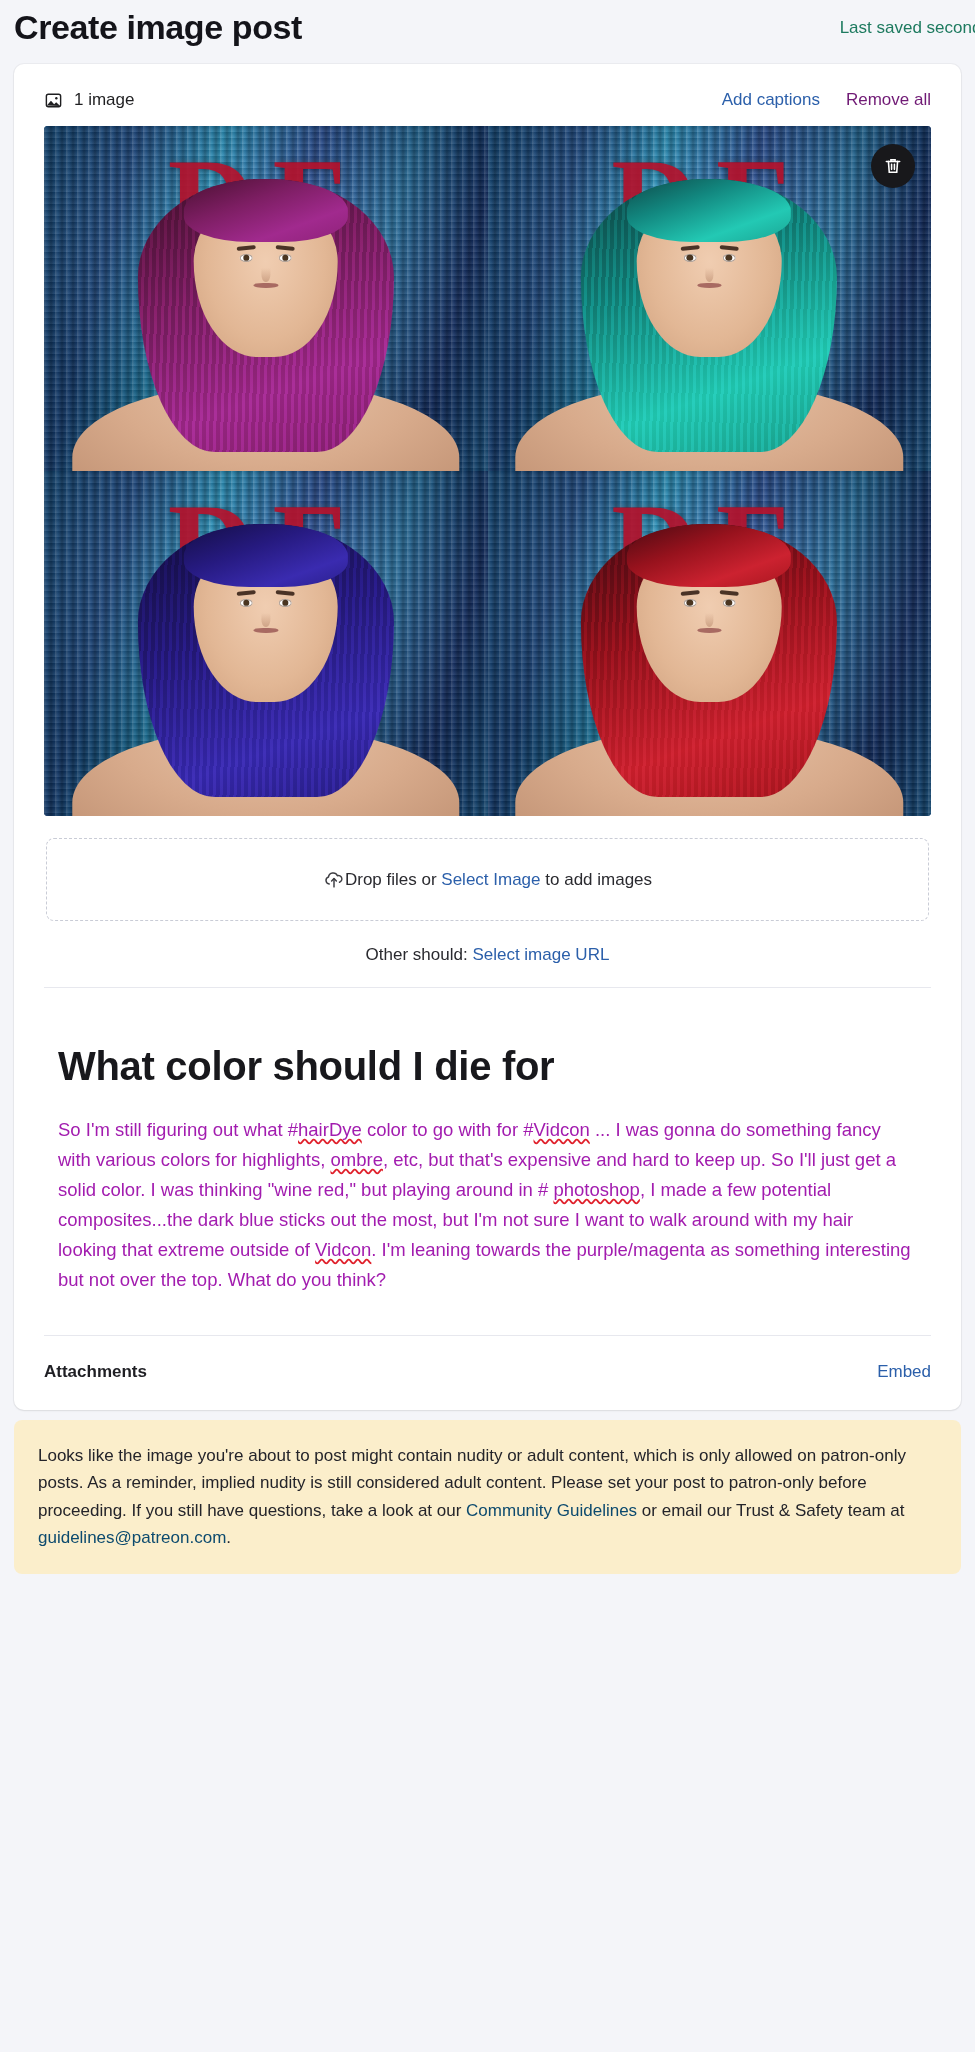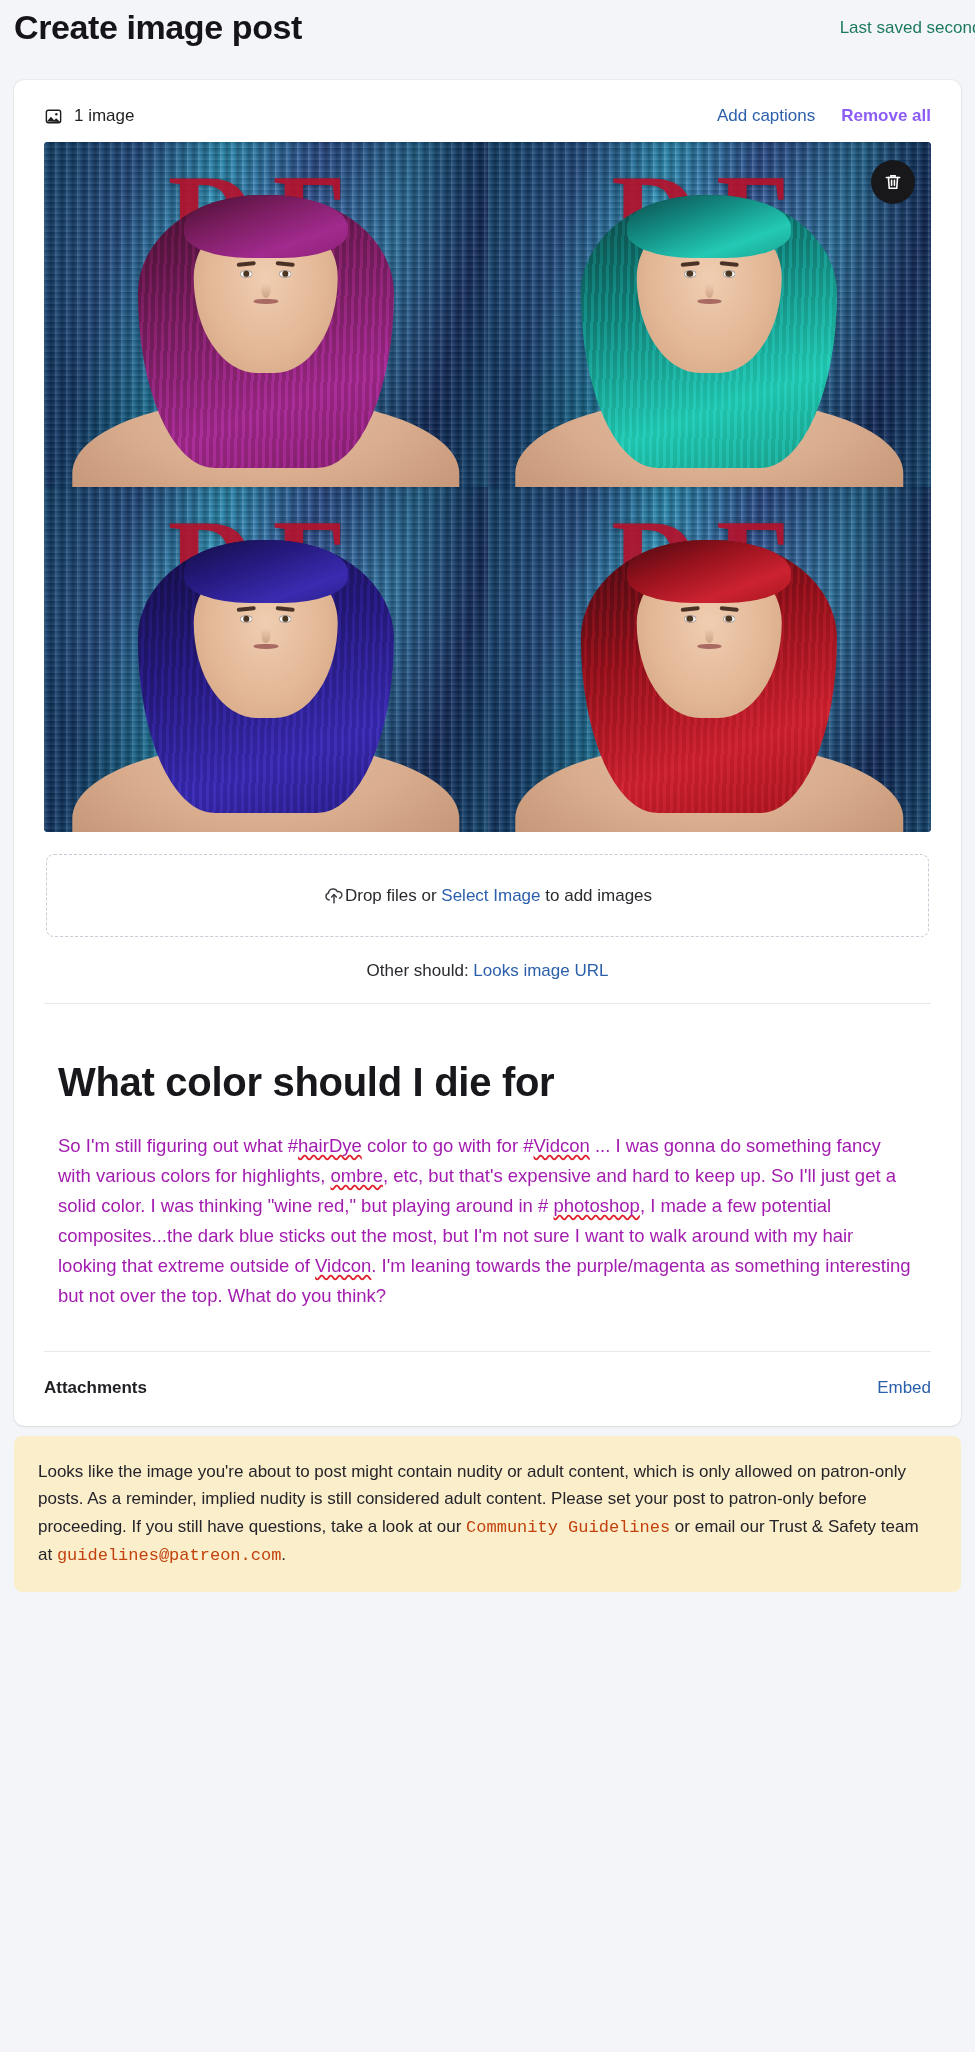--- a/index.html
+++ b/index.html
@@ -9,21 +9,21 @@
     min-height: 2052px;
     background: #f4f5f9;
     font-family: "Liberation Sans", "DejaVu Sans", sans-serif;
     color: #1f1f21;
     -webkit-font-smoothing: antialiased;
   }
 
   
   .page-header {
     position: relative;
-    height: 80px;
+    height: 64px;
     padding: 0 18px;
     text-align: center;
   }
   .page-title {
     position: absolute;
     left: 14px;
     top: 8px;
     font-size: 34px;
     font-weight: 700;
     letter-spacing: -0.4px;
@@ -62,21 +62,21 @@
     align-items: flex-end;
     gap: 11px;
     font-size: 17px;
     color: #1f1f21;
   }
   .icon-image { width: 19px; height: 19px; display:block; }
   .media-actions { display:flex; align-items:center; gap: 26px; margin-left: 10px; }
   .link-blue {
     font-size: 17px; color:#2b5faa; cursor:pointer; text-decoration:none;
   }
-  .link-red { font-size: 17px; color:#8b5cf6; cursor:pointer; text-decoration:none;font-weight:bold; }
+  .link-red { font-size: 17px; color:#701a75; cursor:pointer; text-decoration:none; }
 
   
   .photo {
     position: relative;
     width: 100%;
     height: 690px;
     border-radius: 4px;
     overflow: hidden;
     background: #0b2a56;
   }
@@ -229,21 +229,21 @@
   
   .notice{
     margin: 10px 14px 0 14px;
     background:#fbeecb;
     border-radius: 8px;
     padding: 22px 24px;
     font-size: 17px;
     line-height: 1.62;
     color:#24242a;
   }
-  .notice a{color:#c2410c;text-decoration:none;cursor:pointer;font-family:Liberation Mono, monospace;}
+  .notice a{color:#0c4a6e;text-decoration:none;cursor:pointer;}
 </style>
 </head>
 <body>
 
 <div class="page-header">
   <div class="page-title">Create image post</div>
   <div class="last-saved">Last saved seconds ago</div>
 </div>
 
 <div class="card">
@@ -381,21 +381,21 @@
         <svg viewBox="0 0 24 24" fill="none" stroke="#3d3d42" stroke-width="1.6" stroke-linecap="round" stroke-linejoin="round">
           <path d="M6.8 16.3A3.9 3.9 0 016 8.7a5.1 5.1 0 019.7-1.4A3.7 3.7 0 0118 14.4"></path>
           <path d="M12 19.5V10.6"></path>
           <path d="M9.4 13.1L12 10.4l2.6 2.7"></path>
         </svg>
       </span>
       <span><span>Drop files or </span><span class="link-blue">Select Image</span><span> to add images</span></span>
     </div>
 
     <div class="other-options">
-      <span>Other should: </span><span class="link-blue">Looks image URL</span>
+      <span>Other should: </span><span class="link-blue">Select image URL</span>
     </div>
 
     <div class="divider"></div>
   </div>
 
   <div class="post-body">
     <h2 class="post-title">What color should I die for</h2>
     <p class="post-text"><span>So I'm still figuring out what #</span><span class="sp">hairDye</span><span> color to go with for #</span><span class="sp">Vidcon</span><span> ...  I was gonna do something fancy with various colors for highlights,  </span><span class="sp">ombre</span><span>, etc, but that's expensive and hard to keep up. So I'll just get a  solid color. I was thinking "wine red," but playing around in # </span><span class="sp">photoshop</span><span>,  I made a few potential composites...the dark blue sticks out the most,  but I'm not sure I want to walk around with my hair looking that extreme  outside of </span><span class="sp">Vidcon</span><span>. I'm leaning towards the purple/magenta as something  interesting but not over the top. What do you think?</span></p>
   </div>
 

